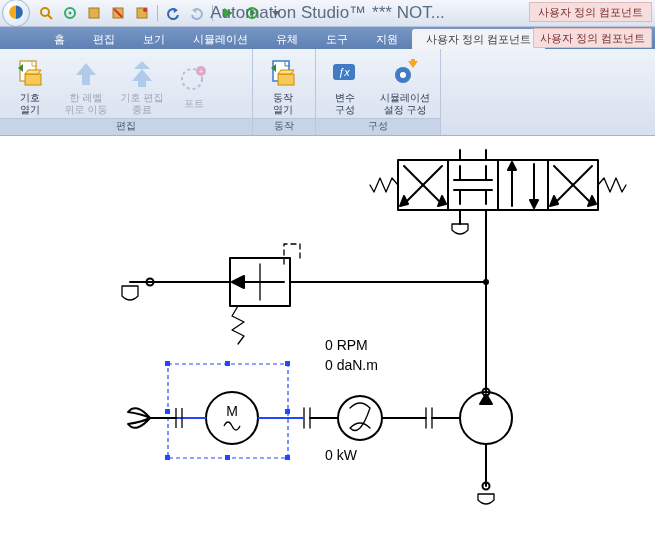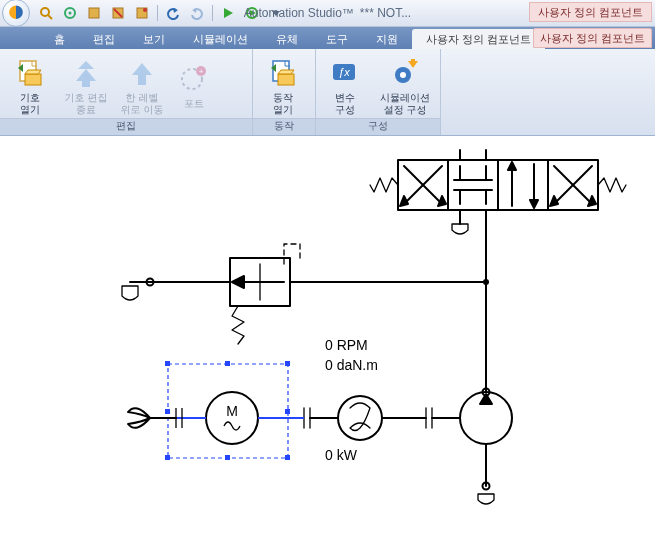--- a/index.html
+++ b/index.html
@@ -3,21 +3,21 @@
 <meta charset="utf-8">
 <style>
   html,body{margin:0;padding:0;width:655px;height:544px;font-family:"Malgun Gothic","Segoe UI",sans-serif;font-size:11px;overflow:hidden;background:#fff;}
   
   .titlebar{height:26px;background:linear-gradient(#f4f6fb,#dbe3f0);border-bottom:1px solid #b5c3d8;display:flex;align-items:center;position:relative;}
   .app-btn{width:26px;height:26px;border-radius:50%;background:radial-gradient(circle at 30% 30%,#fff,#d8e4f4);border:1px solid #9fb4d0;display:flex;align-items:center;justify-content:center;margin:0 2px;}
   .app-btn svg{width:18px;height:18px;}
   .qat{display:flex;align-items:center;margin-left:2px;}
   .qat .qbtn{width:20px;height:20px;margin:0 1px;border:1px solid transparent;border-radius:2px;display:flex;align-items:center;justify-content:center;}
   .title-text{position:absolute;left:50%;transform:translateX(-50%);display:flex;align-items:center;gap:6px;}
-  .title-text span{color:#5a6b82;font-size:12px;white-space:nowrap;}
+  .title-text span{color:#5a6b82;font-size:17px;white-space:nowrap;}
   .pinkbar{position:absolute;right:3px;top:2px;height:18px;padding:0 8px;background:#f7dede;border:1px solid #e5b8b8;color:#7a2a2a;font-size:11px;display:flex;align-items:center;}
   
   .tabs{height:22px;background:linear-gradient(#7796c4,#5e80b3);display:flex;align-items:flex-end;padding-left:40px;position:relative;}
   .tab{height:20px;padding:0 14px;color:#fff;font-size:11px;display:flex;align-items:center;cursor:default;}
   .tab.active{background:#f1f3f7;color:#3a3a3a;border-radius:3px 3px 0 0;}
   .tabs .pinkhelp{position:absolute;right:3px;top:1px;height:18px;padding:0 6px;background:#f7dede;border:1px solid #e5b8b8;color:#7a2a2a;font-size:11px;display:flex;align-items:center;border-radius:2px 2px 0 0;}
   
   .ribbon{height:86px;background:linear-gradient(#eef2f9,#d7e0ef);border-bottom:1px solid #9fb4d0;display:flex;}
   .group{border-right:1px solid #b9c7db;display:flex;flex-direction:column;}
   .group .items{flex:1;display:flex;align-items:center;padding:4px 6px 0 6px;gap:8px;}
@@ -139,35 +139,35 @@
               <path d="M10 16 l3-4 h13 l-3 4 z" fill="#ffe08a" stroke="#c98a00"></path>
               <polygon points="3,10 8,6 8,14" fill="#3a8a3a"></polygon>
             </svg>
           </div>
         <div class="cap" style="white-space:pre-line">기호
 열기</div>
       </div>
       <div class="bigbtn disabled">
         <div class="ic">
             <svg width="28" height="28">
+              <polygon points="14,4 24,16 18,16 18,26 10,26 10,16 4,16" fill="#6fa4dd"></polygon>
+            </svg>
+          </div>
+        <div class="cap" style="white-space:pre-line">한 레벨
+위로 이동</div>
+      </div>
+      <div class="bigbtn disabled">
+        <div class="ic">
+            <svg width="28" height="28">
               <polygon points="14,2 22,10 6,10" fill="#6fa4dd"></polygon>
               <polygon points="14,10 24,22 18,22 18,28 10,28 10,22 4,22" fill="#6fa4dd"></polygon>
             </svg>
           </div>
         <div class="cap" style="white-space:pre-line">기호 편집
 종료</div>
-      </div>
-      <div class="bigbtn disabled">
-        <div class="ic">
-            <svg width="28" height="28">
-              <polygon points="14,4 24,16 18,16 18,26 10,26 10,16 4,16" fill="#6fa4dd"></polygon>
-            </svg>
-          </div>
-        <div class="cap" style="white-space:pre-line">한 레벨
-위로 이동</div>
       </div>
       <div class="bigbtn disabled" style="width:40px">
         <div class="ic">
             <svg width="28" height="28">
               <circle cx="12" cy="14" r="10" stroke="#7a8aa3" stroke-width="2" stroke-dasharray="3 3" fill="none"></circle>
               <circle cx="21" cy="6" r="5" fill="#d05a8a"></circle>
               <text x="21" y="9" text-anchor="middle" font-size="8" fill="#fff">+</text>
             </svg>
           </div>
         <div class="cap" style="white-space:pre-line">포트</div>

